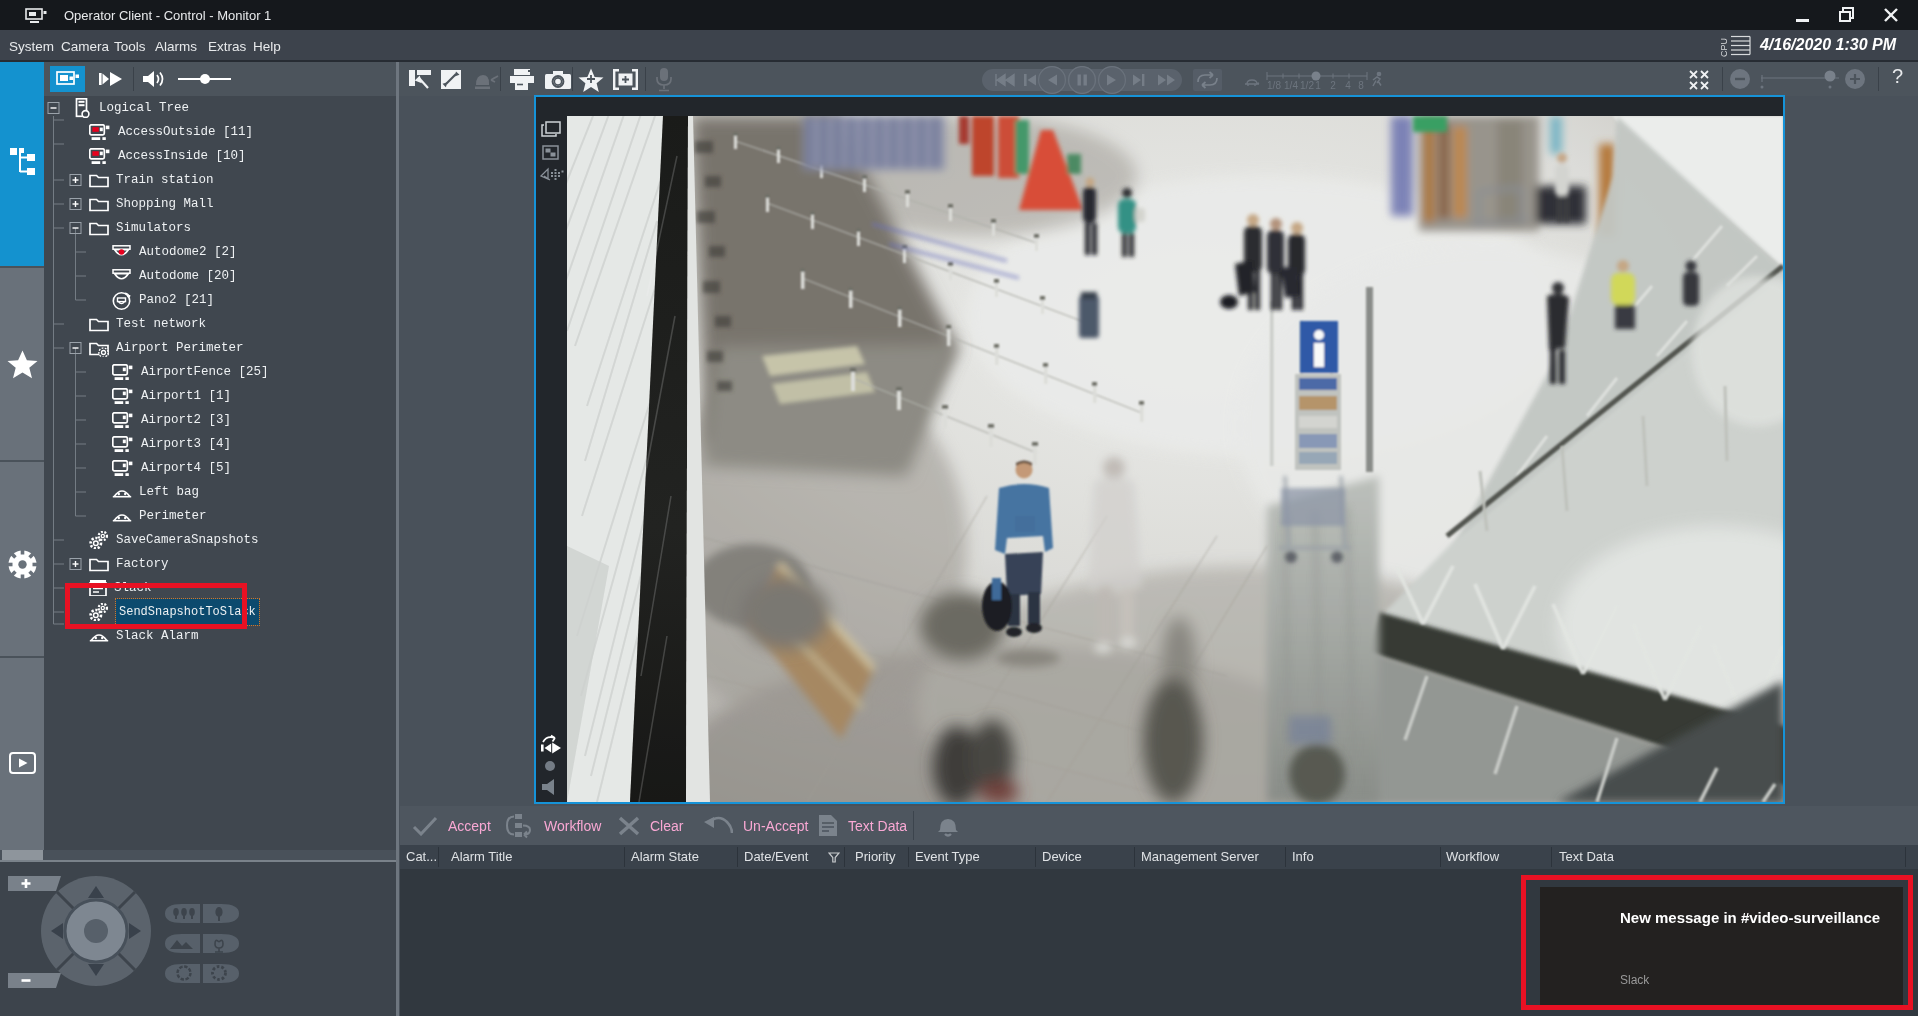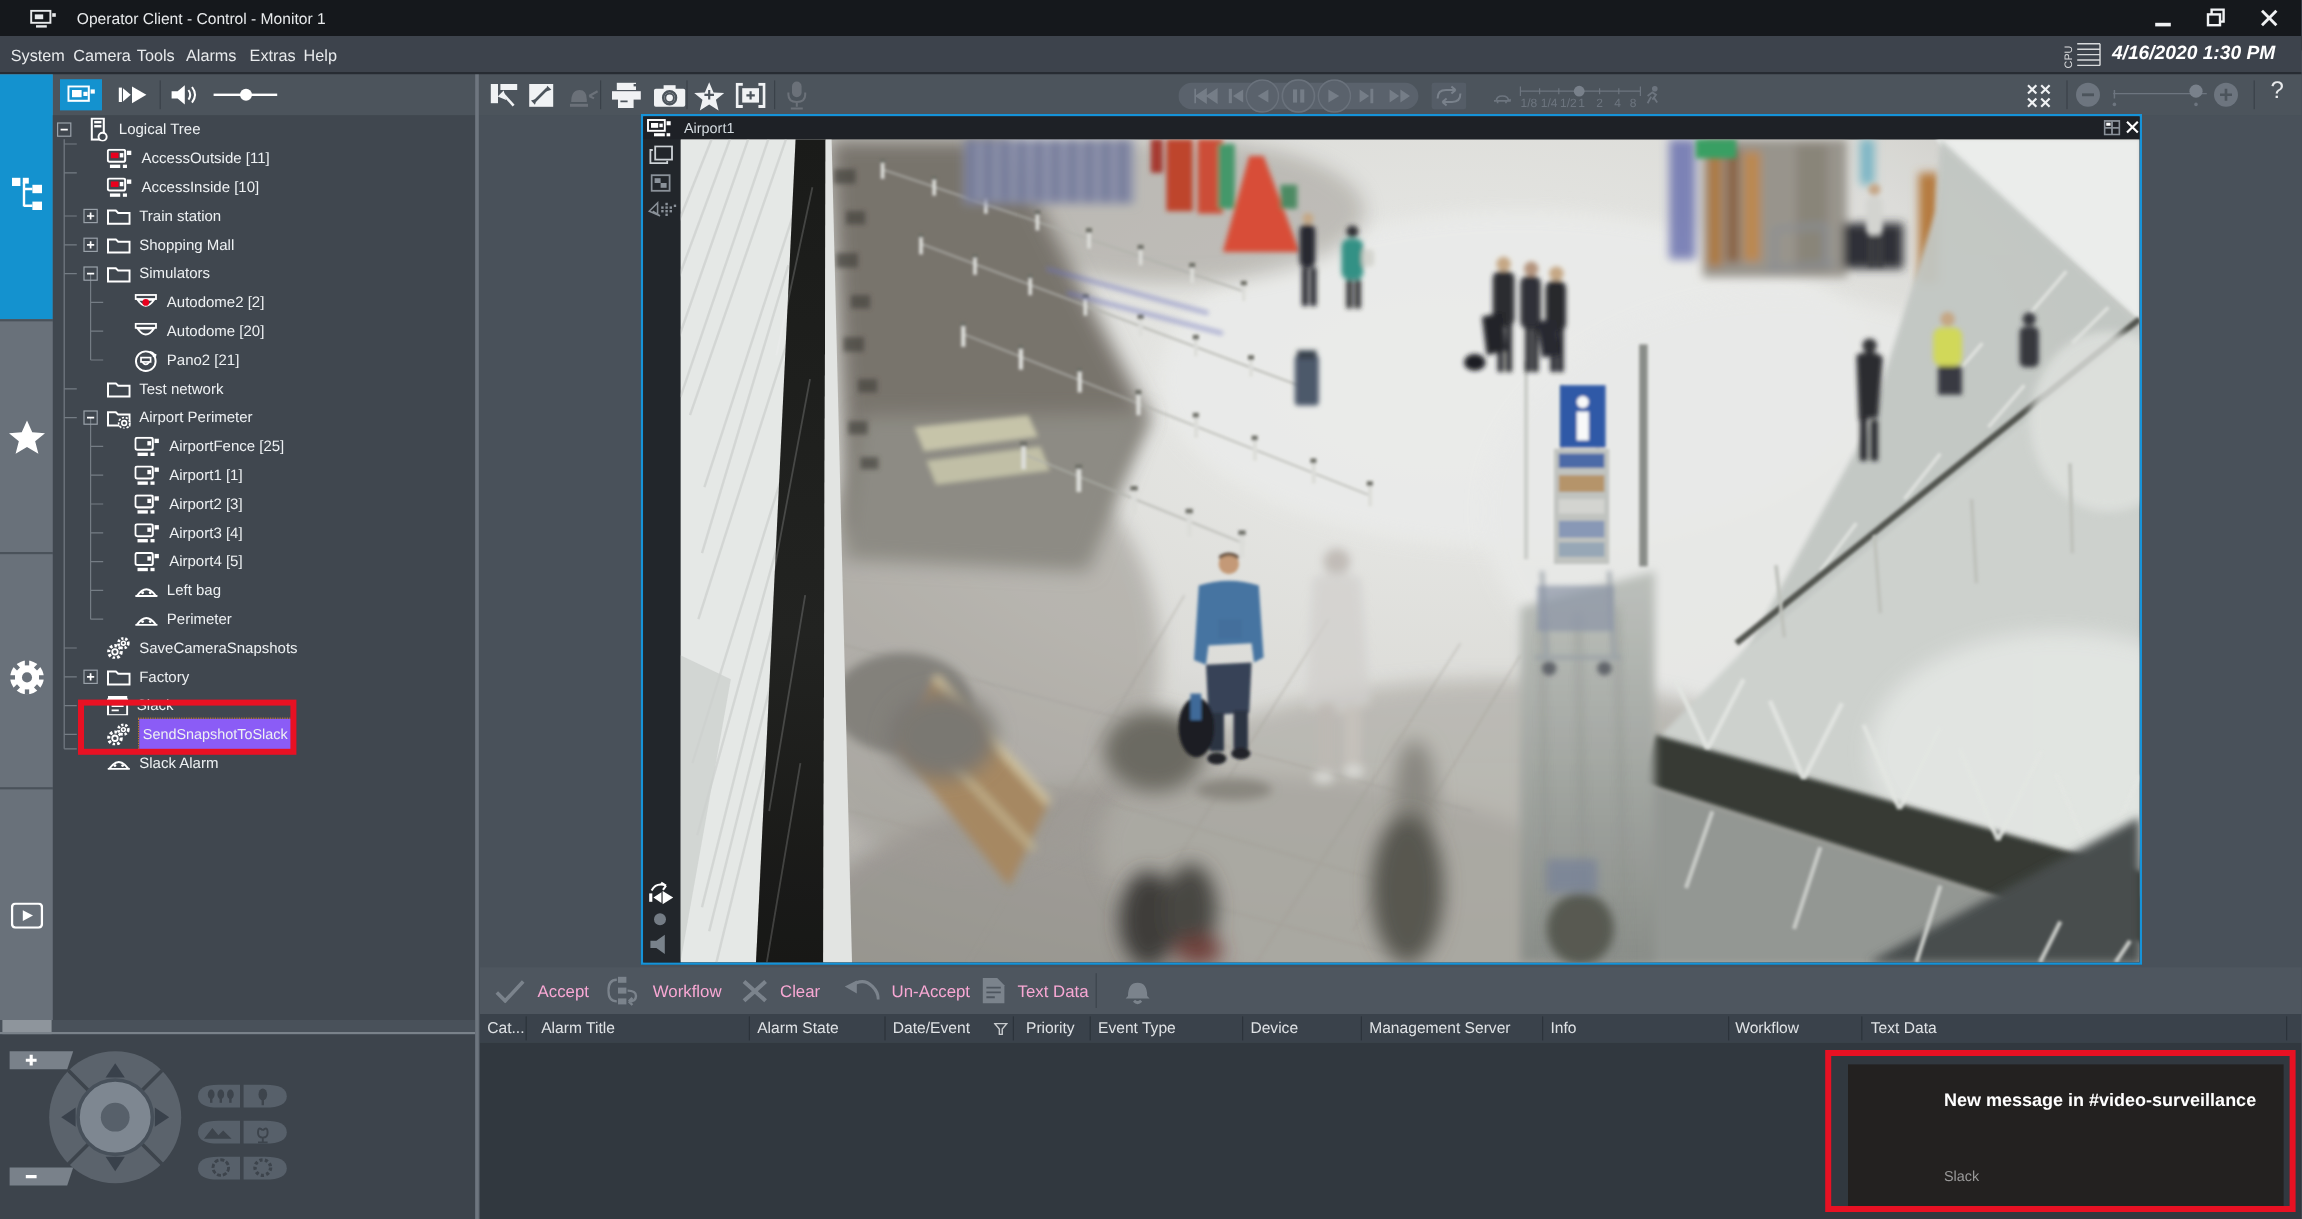--- a/index.html
+++ b/index.html
@@ -12,21 +12,21 @@
   #menubar { left:0; top:30px; width:1918px; height:32px; background:#3d434c; color:#e8eaec; border-bottom:2px solid #272c33;}
   .menuitem { position:absolute; top:9px; font-size:13.5px; }
   #clock { position:absolute; right:22px; top:6px; font-size:16px; font-weight:bold; color:#fff;font-style:italic; }
   
   #toolbar { left:0; top:62px; width:1918px; height:34px; background:#4c545c; }
   
   #sidebar { left:0; top:62px; width:44px; height:788px; background:#69717a; }
   .sbsec { position:absolute; left:0; width:44px; }
   
   #treepanel { left:44px; top:96px; width:352px; height:754px; background:#40474f; }
-  .trow { position:absolute; height:24px; display:flex; align-items:center; color:#eef1f3; font-size:12.5px; white-space:nowrap; }
+  .trow { position:absolute; height:24px; display:flex; align-items:center; color:#eef1f3; font-size:12.5px; white-space:nowrap;font-family:Liberation Mono, monospace; }
   .trow svg { margin-right:7px; }
   
   #vdivider { left:396px; top:62px; width:3px; height:954px; background:#6e767f; }
   
   #ptzpanel { left:0; top:862px; width:396px; height:154px; background:#3d444c; }
   #ptztab { left:2px; top:850px; width:41px; height:12px; background:#8e959c; }
   #ptzline { left:0; top:860px; width:396px; height:2px; background:#7a828a; }
   
   #imgarea { left:400px; top:96px; width:1518px; height:710px; background:#49515a; }
   
@@ -470,21 +470,21 @@
     <div class="trow" style="left:45px;top:456px"><svg width="20" height="16" viewBox="0 0 20 16">
           <use href="#i-folder"></use>
         </svg>Factory</div>
     <div class="trow" style="left:45px;top:480px"><svg width="18" height="16" viewBox="0 0 18 16">
           <use href="#i-script"></use>
         </svg>Slack</div>
     <div class="trow" style="left:45px;top:504px">
         <svg width="20" height="18" viewBox="0 0 20 18">
           <use href="#i-gears"></use>
         </svg>
-        <span style="background:#8b5cf6;outline:1px dotted #c87a30;padding:6px 3px;font-size:12px;">SendSnapshotToSlack</span>
+        <span style="background:#0c4a6e;outline:1px dotted #c87a30;padding:6px 3px;font-size:12px;">SendSnapshotToSlack</span>
       </div>
     <div class="trow" style="left:45px;top:528px"><svg width="20" height="12" viewBox="0 0 20 12">
           <use href="#i-alarm"></use>
         </svg>Slack Alarm</div>
   </div>
   <div id="ptztab" class="abs"></div>
   <div id="ptzline" class="abs"></div>
   <div id="ptzpanel" class="abs">
     <svg width="396" height="154" viewBox="0 0 396 154">
 
@@ -527,40 +527,20 @@
         <path d="M170,87 L177,78 L182,84 L186,80 L193,87 Z"></path>
         <path d="M219,80 q-4,-4 -4,2 q0,4 4,4 q4,0 4,-4 q0,-6 -4,-2 M219,86 L219,90 M215,90 L223,90" stroke="#3d444c" stroke-width="1.6" fill="none"></path>
         <circle cx="184" cy="111" r="6.5" fill="none" stroke="#3d444c" stroke-width="2.4" stroke-dasharray="3.4,1.6"></circle>
         <circle cx="219" cy="111" r="6.5" fill="none" stroke="#3d444c" stroke-width="2.8" stroke-dasharray="2.6,2"></circle>
       </g>
     </svg>
   </div>
   <div id="vdivider" class="abs"></div>
   <div id="imgarea" class="abs"></div>
   <div id="vpane" class="abs">
-    <div id="vheader">
-      <svg style="position:absolute;left:3px;top:2px" width="24" height="16" viewBox="0 0 24 16">
-        <rect x="1" y="1" width="14" height="9" fill="none" stroke="#fff" stroke-width="1.6"></rect>
-        <rect x="3.5" y="3.5" width="6" height="4" fill="#fff"></rect>
-        <rect x="10.5" y="4" width="2.8" height="3" fill="#fff"></rect>
-        <rect x="16.5" y="2" width="3.4" height="3.4" fill="#fff"></rect>
-        <rect x="6" y="12" width="9" height="2.6" fill="#fff"></rect>
-        <rect x="16.5" y="12" width="3" height="2.6" fill="#fff"></rect>
-      </svg>
-      <div style="position:absolute;left:34px;top:3px">Airport1</div>
-      <svg style="position:absolute;left:1217px;top:3px" width="14" height="13" viewBox="0 0 14 13">
-        <rect x="0.8" y="0.8" width="12.4" height="11.4" fill="none" stroke="#8a9199" stroke-width="1.5"></rect>
-        <line x1="7" y1="1" x2="7" y2="12" stroke="#8a9199" stroke-width="1.5"></line>
-        <line x1="1" y1="6.5" x2="13" y2="6.5" stroke="#8a9199" stroke-width="1.5"></line>
-        <rect x="2.2" y="2.2" width="3.6" height="2.6" fill="#fff"></rect>
-      </svg>
-      <svg style="position:absolute;left:1235px;top:3px" width="12" height="12" viewBox="0 0 12 12">
-        <path d="M1.5,1.5 L10.5,10.5 M10.5,1.5 L1.5,10.5" stroke="#fff" stroke-width="1.8"></path>
-      </svg>
-    </div>
     <div id="vstrip">
       <svg style="position:absolute;left:4px;top:5px" width="22" height="18" viewBox="0 0 22 18">
         <rect x="6" y="1" width="14" height="11" fill="none" stroke="#cdd2d6" stroke-width="1.5"></rect>
         <polyline points="4,4 2,4 2,15 16,15 16,13" fill="none" stroke="#cdd2d6" stroke-width="1.5"></polyline>
       </svg>
       <svg style="position:absolute;left:6px;top:29px" width="18" height="16" viewBox="0 0 18 16">
         <rect x="1" y="1" width="15" height="13" fill="none" stroke="#8a9199" stroke-width="1.5"></rect>
         <rect x="3.5" y="3.5" width="5" height="4" fill="#8a9199"></rect>
         <rect x="8.5" y="7.5" width="5" height="4" fill="#8a9199"></rect>
       </svg>

